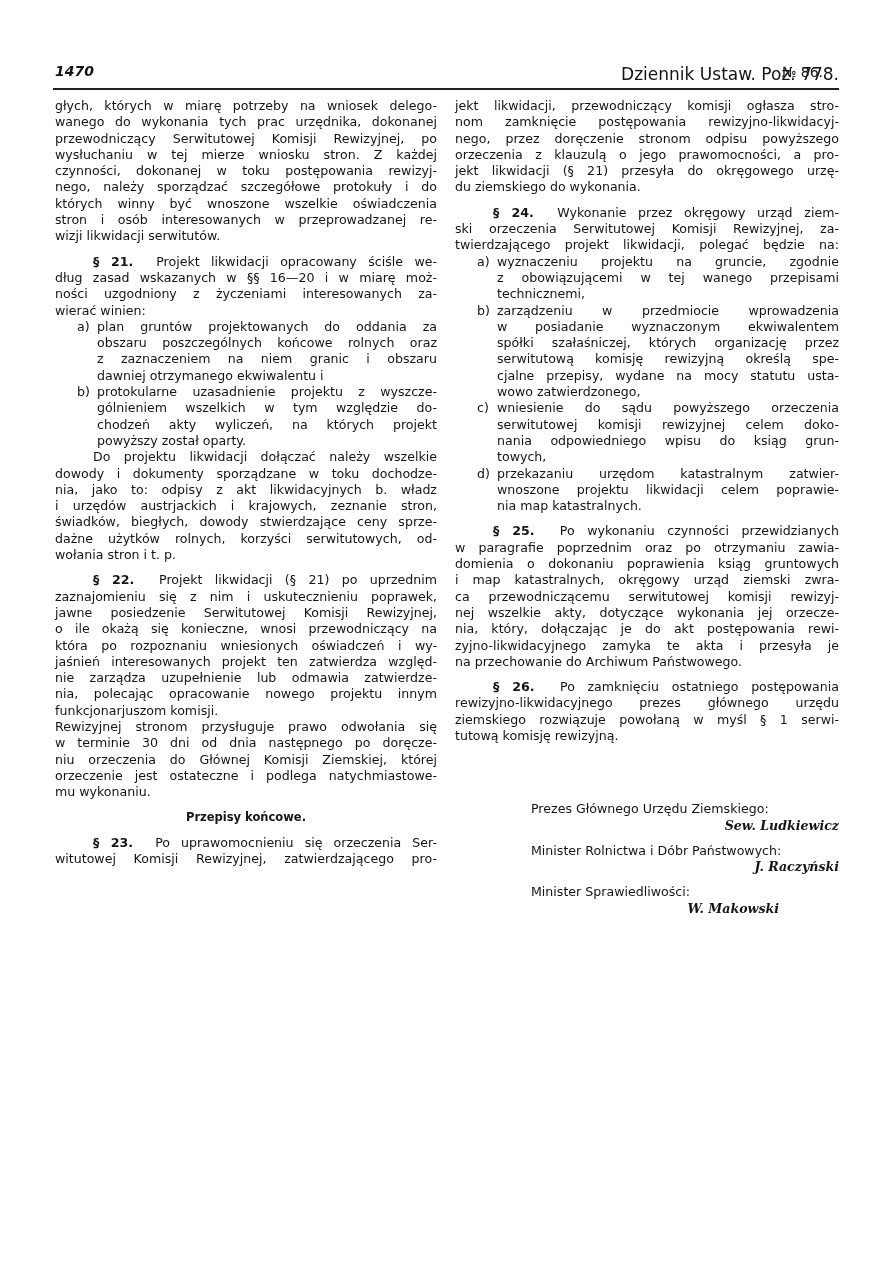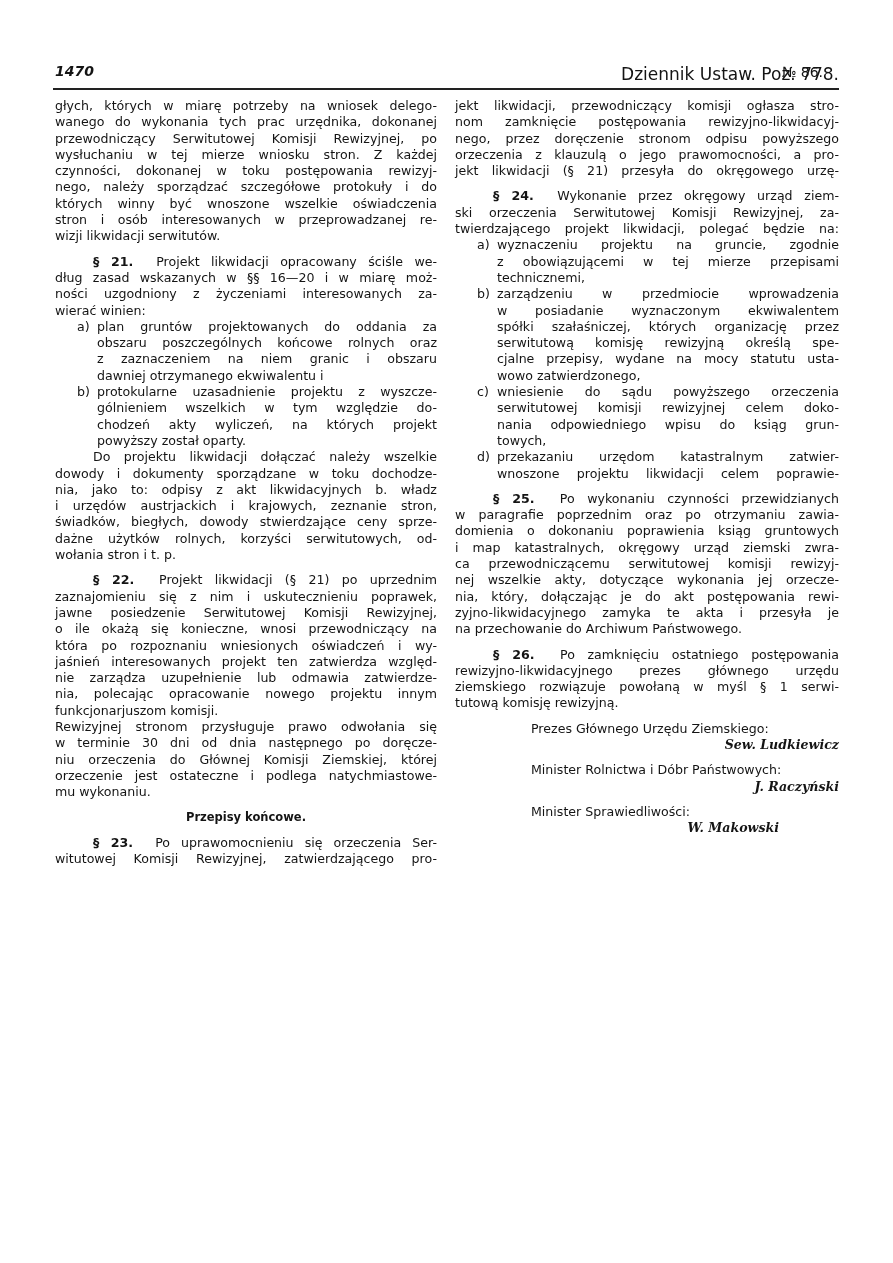--- a/index.html
+++ b/index.html
@@ -16,21 +16,21 @@
   .col.left { left: 55px; width: 382px; }
   .col.right { left: 455px; width: 384px; }
   .ln { display: block; white-space: nowrap; text-align: justify; text-align-last: justify; }
   .ln.last { text-align-last: left; }
   .ind { padding-left: 38px; }
   .item { position: relative; padding-left: 42px; }
   .item .lbl { position: absolute; left: 22px; top: 0; }
   b.par { font-weight: bold; }
   .gap { height: 9px; }
   .center { text-align: center; font-weight: bold; font-size: 11.5px; display: block; }
-  .sig { padding-left: 76px; }
+  .sig { padding-left: 76px; margin-top: 48px; }
   .sig .role { display: block; white-space: nowrap; }
   .sig .name { display: block; text-align: right; font-style: italic; font-weight: bold; font-family: "DejaVu Serif", serif; }
 </style>
 </head>
 <body>
 
 <div class="header">
   <span class="pg">1470</span>
   <span class="title">Dziennik Ustaw. Poz. 778.</span>
   <span class="num">№ 86.</span>
@@ -103,30 +103,31 @@
   </div>
 </div>
 
 <div class="col right">
   <div>
     <span class="ln">jekt likwidacji, przewodniczący komisji ogłasza stro-</span>
     <span class="ln">nom zamknięcie postępowania rewizyjno-likwidacyj-</span>
     <span class="ln">nego, przez doręczenie stronom odpisu powyższego</span>
     <span class="ln">orzeczenia z klauzulą o jego prawomocności, a pro-</span>
     <span class="ln">jekt likwidacji (§ 21) przesyła do okręgowego urzę-</span>
+    <span class="ln last">du ziemskiego do wykonania.</span>
   </div>
   <div class="gap"></div>
   <div>
     <span class="ln ind"><b class="par">§ 24.</b>&nbsp; <span>Wykonanie przez okręgowy urząd ziem-</span></span>
     <span class="ln">ski orzeczenia Serwitutowej Komisji Rewizyjnej, za-</span>
     <span class="ln">twierdzającego projekt likwidacji, polegać będzie na:</span>
     <div class="item">
       <span class="lbl">a)</span>
       <span class="ln">wyznaczeniu projektu na gruncie, zgodnie</span>
-      <span class="ln">z obowiązującemi w tej mierze przepisami</span>
+      <span class="ln">z obowiązującemi w tej wanego przepisami</span>
       <span class="ln last">technicznemi,</span>
     </div>
     <div class="item">
       <span class="lbl">b)</span>
       <span class="ln">zarządzeniu w przedmiocie wprowadzenia</span>
       <span class="ln">w posiadanie wyznaczonym ekwiwalentem</span>
       <span class="ln">spółki szałaśniczej, których organizację przez</span>
       <span class="ln">serwitutową komisję rewizyjną określą spe-</span>
       <span class="ln">cjalne przepisy, wydane na mocy statutu usta-</span>
       <span class="ln last">wowo zatwierdzonego,</span>
@@ -135,20 +136,21 @@
       <span class="lbl">c)</span>
       <span class="ln">wniesienie do sądu powyższego orzeczenia</span>
       <span class="ln">serwitutowej komisji rewizyjnej celem doko-</span>
       <span class="ln">nania odpowiedniego wpisu do ksiąg grun-</span>
       <span class="ln last">towych,</span>
     </div>
     <div class="item">
       <span class="lbl">d)</span>
       <span class="ln">przekazaniu urzędom katastralnym zatwier-</span>
       <span class="ln">wnoszone projektu likwidacji celem poprawie-</span>
+      <span class="ln last">nia map katastralnych.</span>
     </div>
   </div>
   <div class="gap"></div>
   <div>
     <span class="ln ind"><b class="par">§ 25.</b>&nbsp; <span>Po wykonaniu czynności przewidzianych</span></span>
     <span class="ln">w paragrafie poprzednim oraz po otrzymaniu zawia-</span>
     <span class="ln">domienia o dokonaniu poprawienia ksiąg gruntowych</span>
     <span class="ln">i map katastralnych, okręgowy urząd ziemski zwra-</span>
     <span class="ln">ca przewodniczącemu serwitutowej komisji rewizyj-</span>
     <span class="ln">nej wszelkie akty, dotyczące wykonania jej orzecze-</span>

